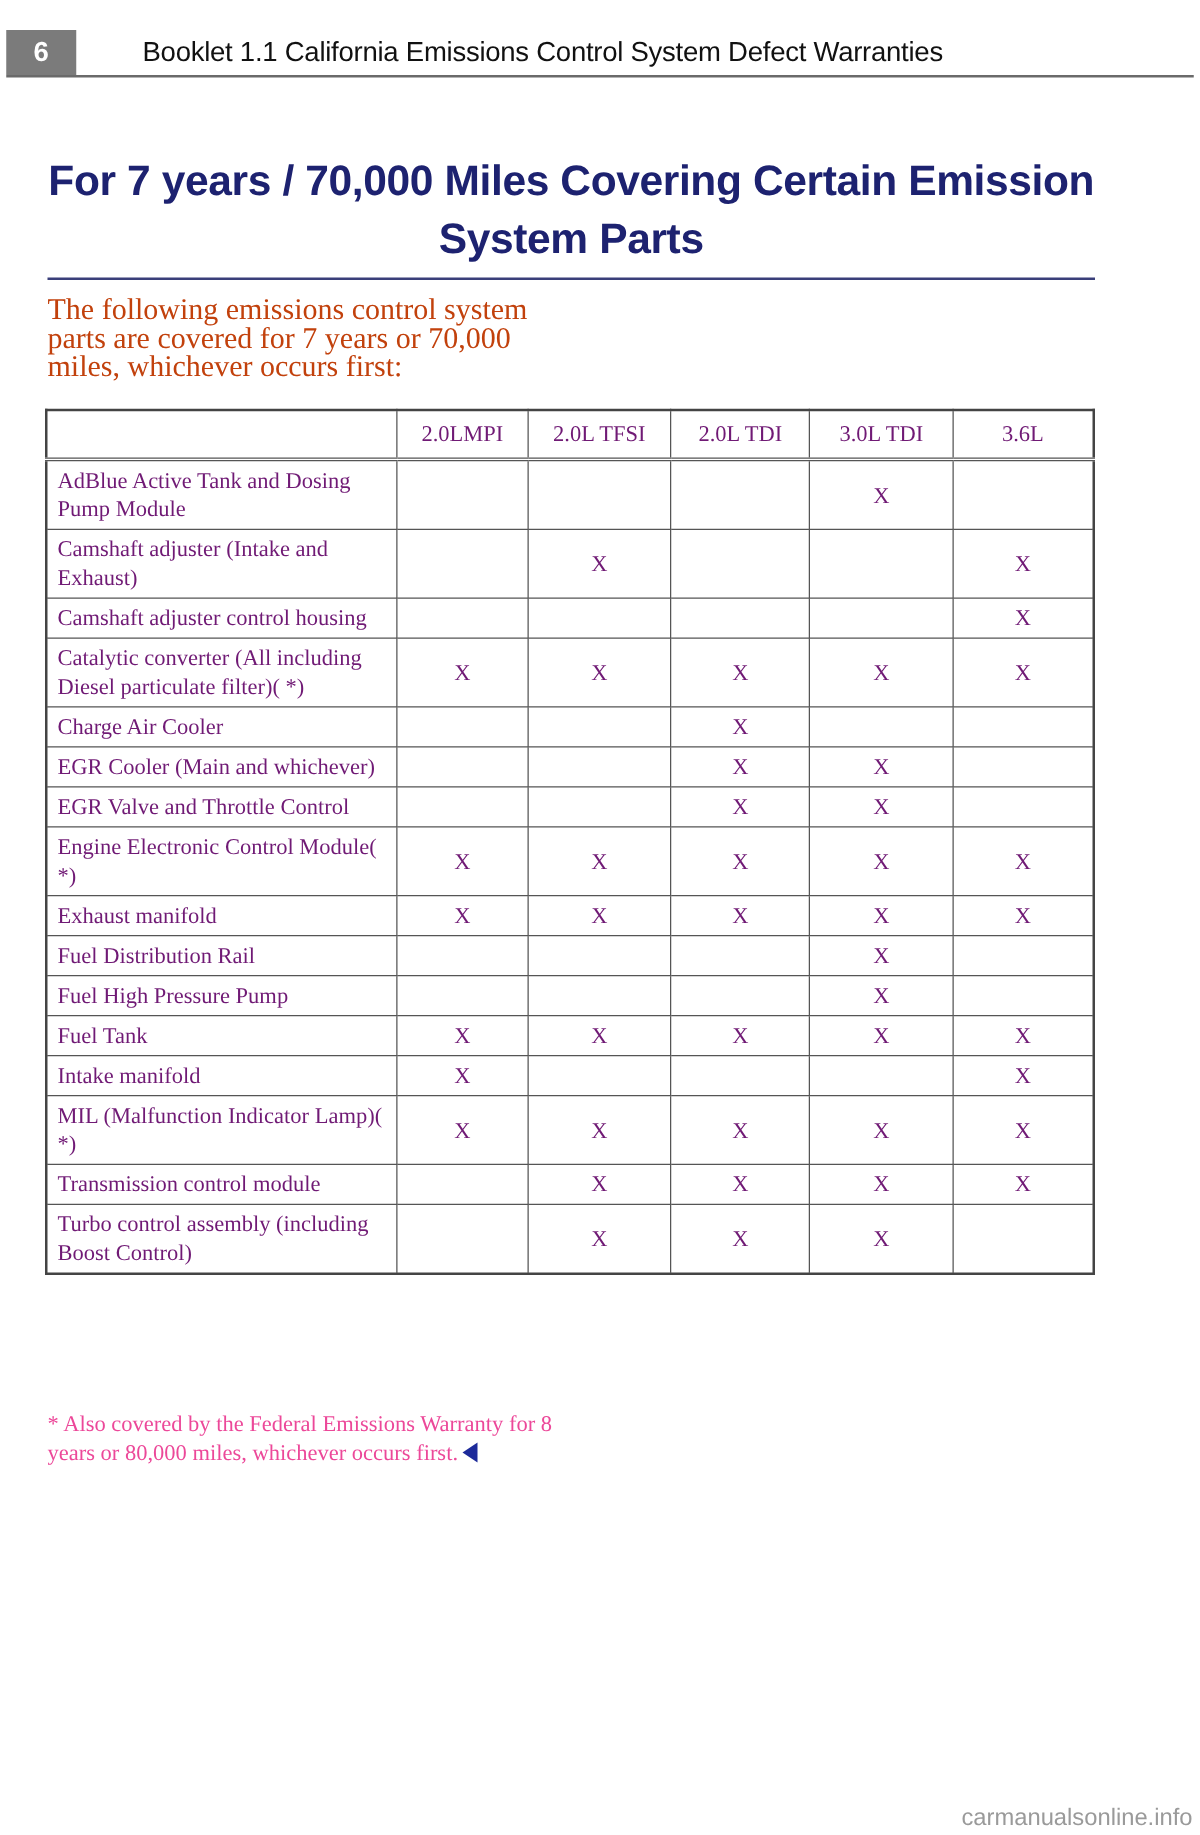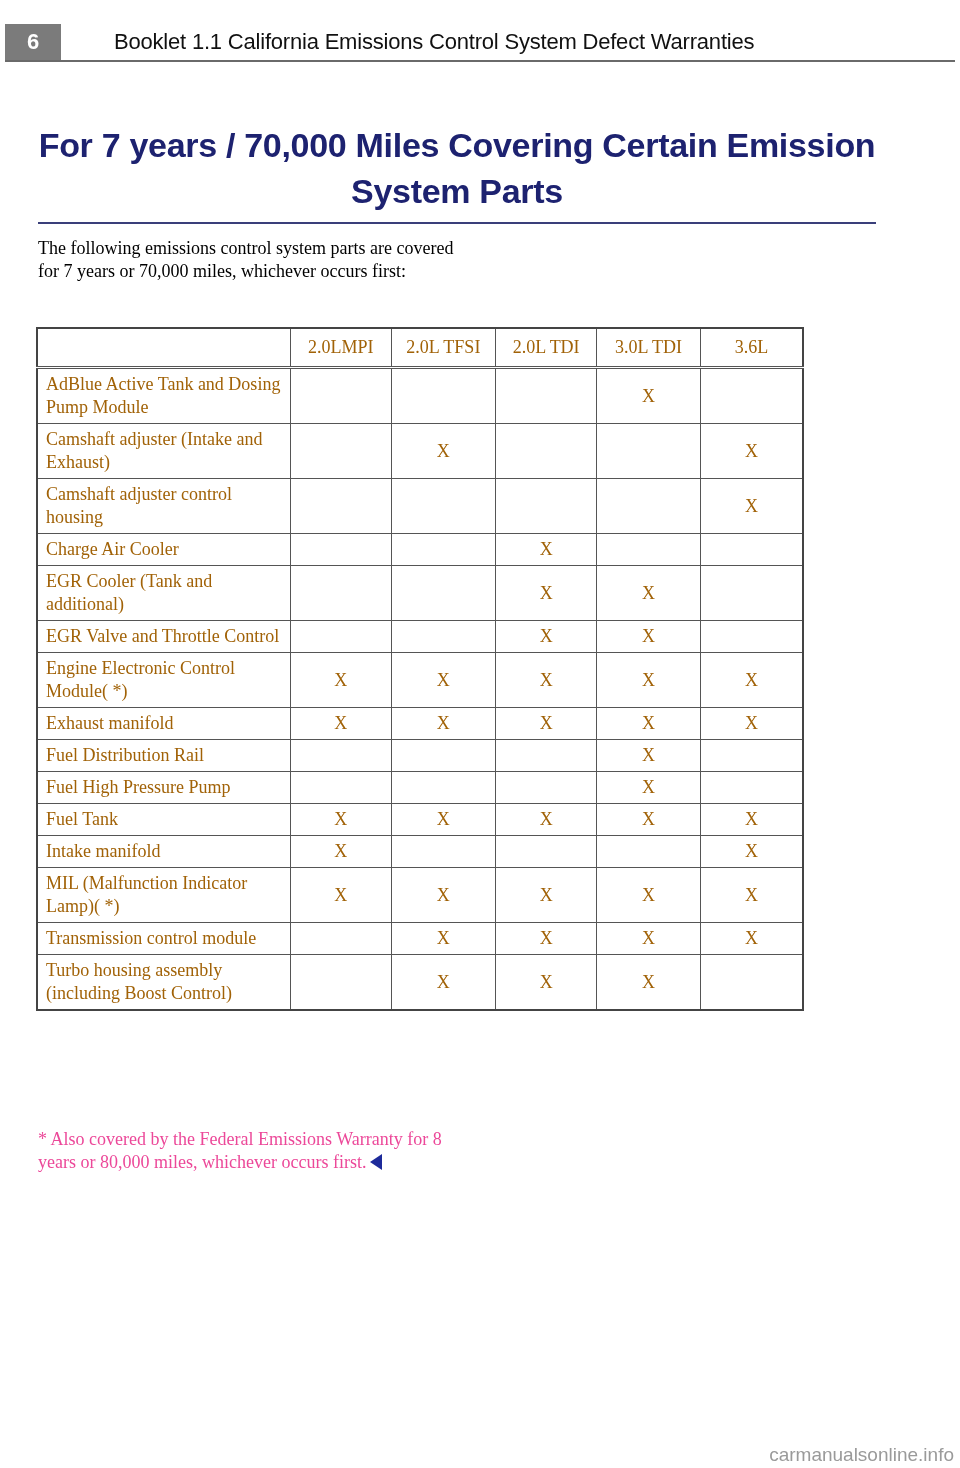--- a/index.html
+++ b/index.html
@@ -27,25 +27,25 @@
       position: absolute; left: 38px; top: 122px; width: 838px;
       font-family: "Liberation Sans", sans-serif; font-weight: bold;
       color: #1d2270; font-size: 34px; line-height: 46px;
       letter-spacing: -0.3px;
       padding-bottom: 8px;
       border-bottom: 2px solid #3a3f7a;
       text-align: center;
     }
     .intro {
       position: absolute; left: 38px; top: 237px; width: 420px;
-      font-size: 18px; line-height: 23px; color: #000000;
+      font-size: 24px; line-height: 23px; color: #c2410c;
     }
     table.parts {
-      position: absolute; left: 36px; top: 327px; width: 768px;
-      border-collapse: collapse; font-size: 18px; color: #a16207;
+      position: absolute; left: 36px; top: 327px; width: 840px;
+      border-collapse: collapse; font-size: 18px; color: #701a75;
       border: 2px solid #444;
     }
     table.parts th, table.parts td {
       border: 1px solid #555; padding: 2px 8px;
       vertical-align: middle;
     }
     table.parts thead th {
       font-weight: normal; text-align: center; height: 33px;
       border-bottom: 3px double #555;
     }
@@ -111,29 +111,37 @@
       </tr>
       <tr>
         <td class="part">Camshaft adjuster control housing</td>
         <td class="mark"></td>
         <td class="mark"></td>
         <td class="mark"></td>
         <td class="mark"></td>
         <td class="mark">X</td>
       </tr>
       <tr>
+        <td class="part">Catalytic converter (All including Diesel particulate filter)( *)</td>
+        <td class="mark">X</td>
+        <td class="mark">X</td>
+        <td class="mark">X</td>
+        <td class="mark">X</td>
+        <td class="mark">X</td>
+      </tr>
+      <tr>
         <td class="part">Charge Air Cooler</td>
         <td class="mark"></td>
         <td class="mark"></td>
         <td class="mark">X</td>
         <td class="mark"></td>
         <td class="mark"></td>
       </tr>
       <tr>
-        <td class="part">EGR Cooler (Tank and additional)</td>
+        <td class="part">EGR Cooler (Main and whichever)</td>
         <td class="mark"></td>
         <td class="mark"></td>
         <td class="mark">X</td>
         <td class="mark">X</td>
         <td class="mark"></td>
       </tr>
       <tr>
         <td class="part">EGR Valve and Throttle Control</td>
         <td class="mark"></td>
         <td class="mark"></td>
@@ -199,21 +207,21 @@
       </tr>
       <tr>
         <td class="part">Transmission control module</td>
         <td class="mark"></td>
         <td class="mark">X</td>
         <td class="mark">X</td>
         <td class="mark">X</td>
         <td class="mark">X</td>
       </tr>
       <tr>
-        <td class="part">Turbo housing assembly (including Boost Control)</td>
+        <td class="part">Turbo control assembly (including Boost Control)</td>
         <td class="mark"></td>
         <td class="mark">X</td>
         <td class="mark">X</td>
         <td class="mark">X</td>
         <td class="mark"></td>
       </tr>
     </tbody>
 </table>
 
 <p class="footnote" style="margin:0;">

